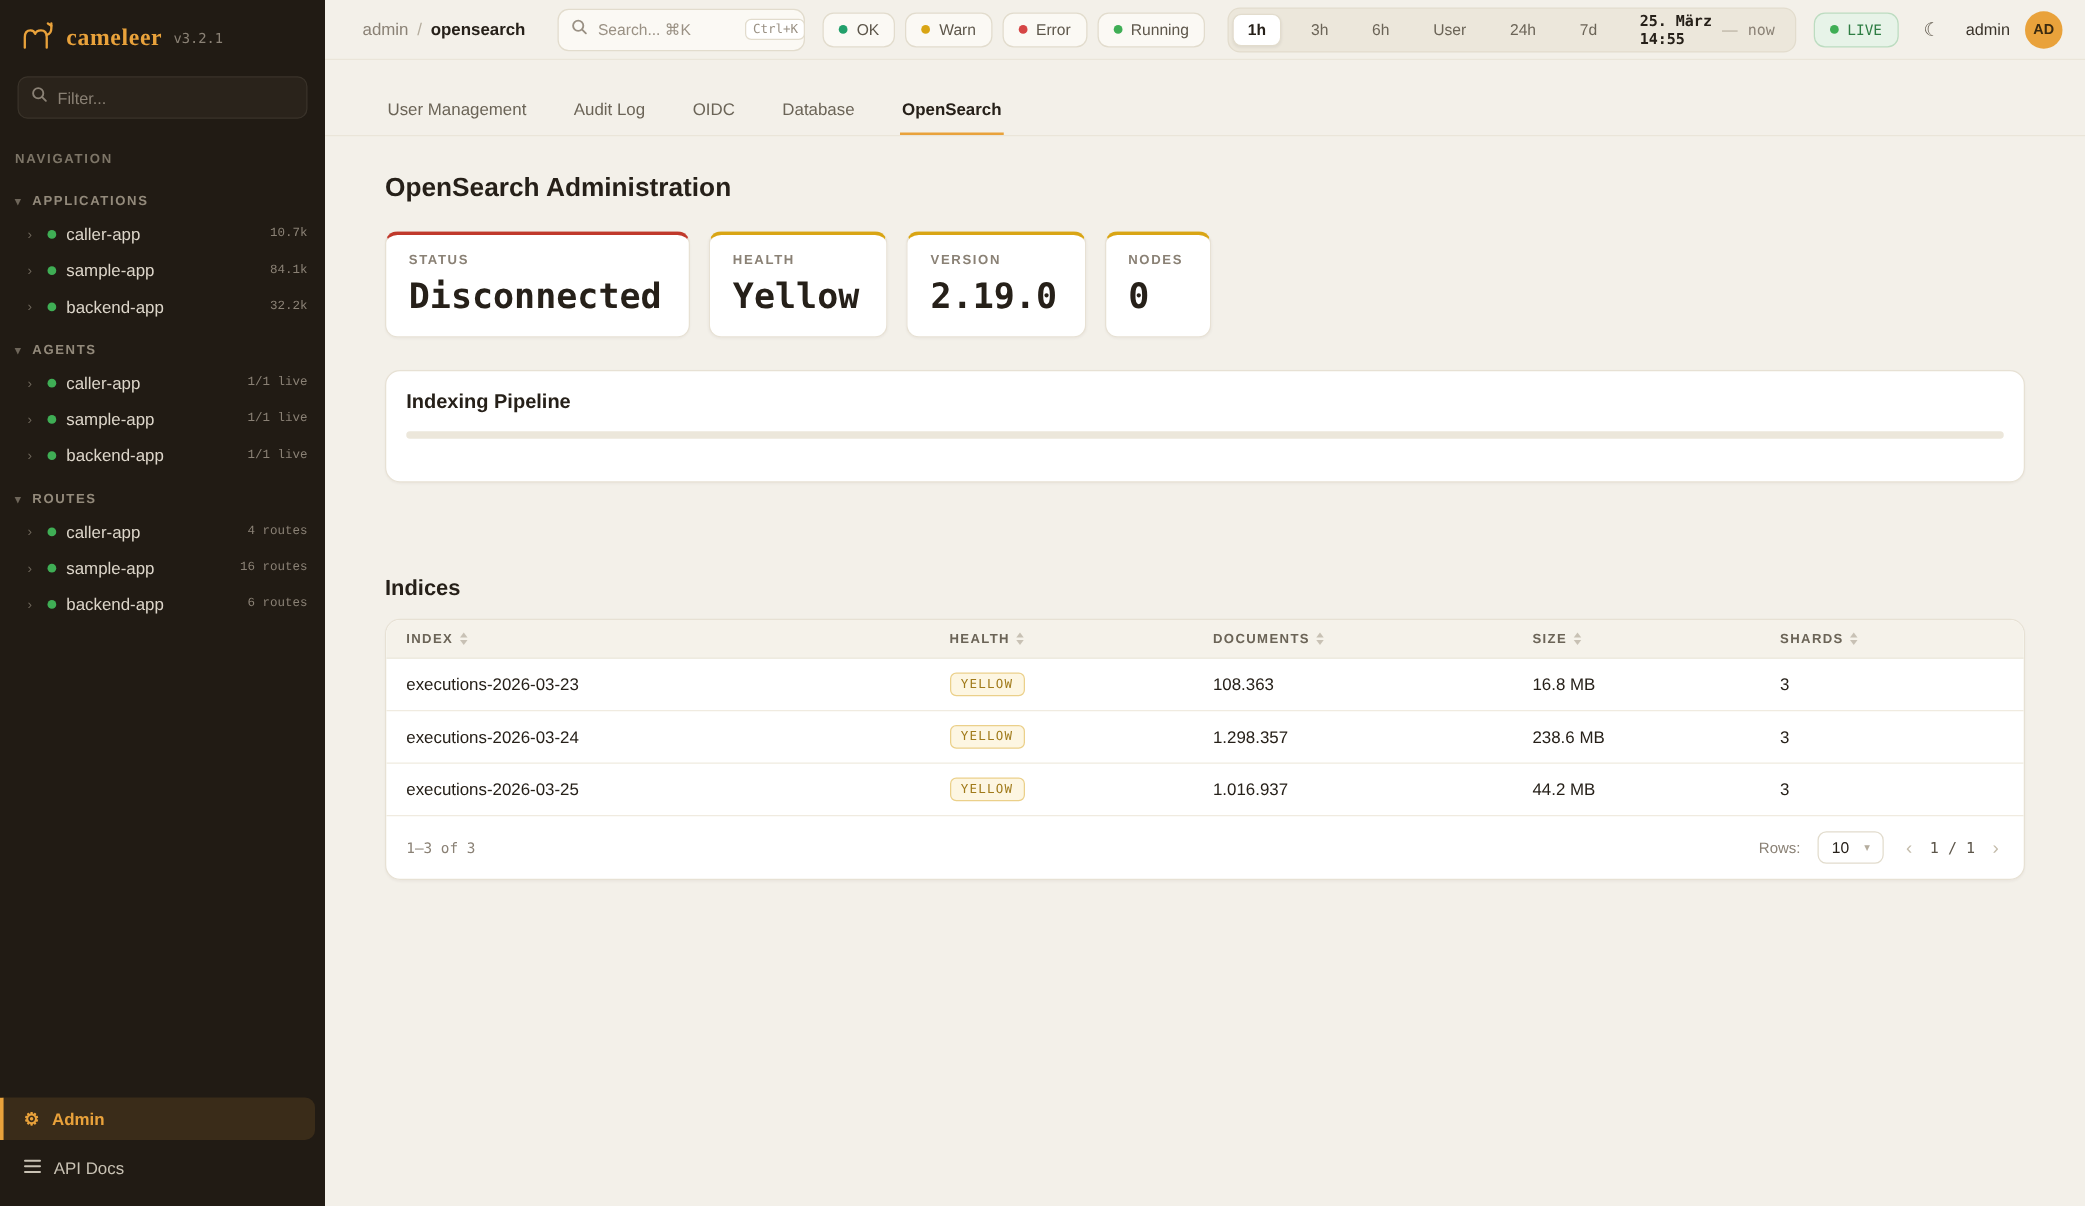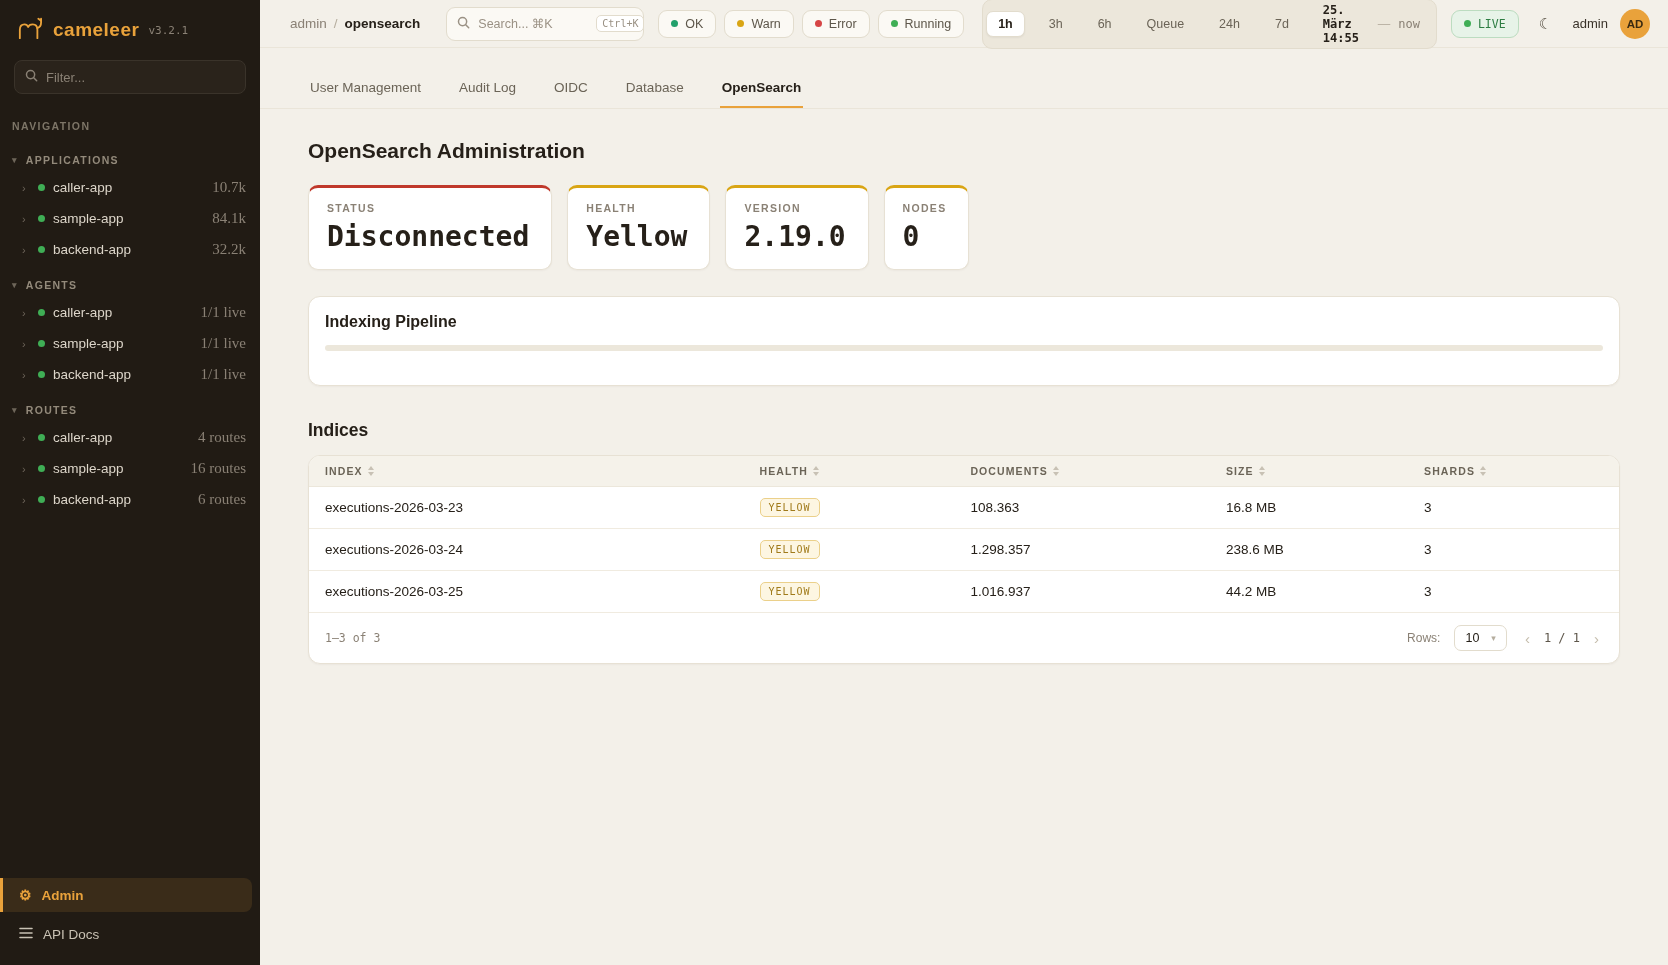--- a/index.html
+++ b/index.html
@@ -4,33 +4,33 @@
 <style>
   * { margin:0; padding:0; box-sizing:border-box; }
   html,body { width:1668px; height:965px; overflow:hidden; }
   body { font-family:"Liberation Sans", sans-serif; background:#f3f0e9; color:#262019; }
   .app { display:flex; width:1668px; height:965px; }
 
   
   .sidebar { width:260px; height:100%; background:#211b14; color:#ddd6ca; display:flex; flex-direction:column; flex-shrink:0; }
   .logo-row { display:flex; align-items:center; gap:9px; padding:16px 16px 10px 16px; }
   .logo-mark { flex-shrink:0; }
-  .logo-text { color:#e9a23b; font-size:19px; font-weight:700; letter-spacing:0.5px; font-family:Liberation Sans, sans-serif; }
+  .logo-text { color:#e9a23b; font-size:19px; font-weight:700; letter-spacing:0.5px; font-family:Liberation Serif, serif; }
   .logo-ver { color:#8a8175; font-size:11px; font-family:"DejaVu Sans Mono", monospace; }
   .filter-box { margin:6px 14px 14px 14px; display:flex; align-items:center; gap:8px; background:#2a231b; border:1px solid #3a332a; border-radius:8px; padding:7px 10px; }
   .filter-box input { background:transparent; border:none; outline:none; color:#ddd6ca; font-size:13px; width:100%; font-family:"Liberation Sans", sans-serif; }
   .filter-box input::placeholder { color:#8a8175; }
   .nav-label { padding:12px 16px 8px 12px; font-size:10.5px; letter-spacing:1.4px; color:#7d7567; font-weight:700; }
   .side-section { margin-top:8px; }
   .section-head { display:flex; align-items:center; gap:8px; padding:6px 16px 6px 12px; font-size:10.5px; letter-spacing:1.3px; color:#938a7b; font-weight:700; cursor:pointer; }
   .section-caret { color:#6e665a; font-size:9px; }
   .side-item { display:flex; align-items:center; gap:8px; padding:7px 14px 7px 22px; font-size:13.5px; color:#ddd6ca; cursor:pointer; }
   .item-chev { color:#6e665a; font-size:11px; width:8px; }
   .dot { width:7px; height:7px; border-radius:50%; background:#3fae55; flex-shrink:0; }
-  .side-badge { margin-left:auto; font-size:15px; color:#8a8175; font-family:Liberation Serif, serif; }
+  .side-badge { margin-left:auto; font-size:10px; color:#8a8175; font-family:Liberation Mono, monospace; }
   .side-spacer { flex:1; }
   .side-footer { padding:8px 0 14px 0; }
   .admin-item { display:flex; align-items:center; gap:10px; margin:0 8px 6px 0; padding:9px 14px 9px 16px; background:rgba(233,162,59,0.13); border-left:3px solid #e9a23b; border-radius:0 8px 8px 0; color:#e9a23b; font-size:13.5px; font-weight:700; cursor:pointer; }
   .admin-gear { font-size:14px; color:#e9a23b; }
   .apidocs-item { display:flex; align-items:center; gap:10px; padding:9px 14px 9px 19px; color:#c9c2b4; font-size:13.5px; cursor:pointer; }
 
   
   .main-col { flex:1; display:flex; flex-direction:column; min-width:0; }
   .topbar { height:48px; display:flex; align-items:center; gap:14px; padding:0 18px 0 30px; border-bottom:1px solid #eae5d9; flex-shrink:0; }
   .crumb { display:flex; align-items:center; gap:7px; font-size:13.5px; margin-right:12px; white-space:nowrap; }
@@ -69,21 +69,21 @@
   .stat-card { background:#fff; border:1px solid #e7e1d4; border-top:3px solid #d9a514; border-radius:10px; padding:14px 22px 16px 18px; box-shadow:0 1px 2px rgba(40,30,10,0.04); min-width:80px; }
   .stat-card.red { border-top-color:#c0392b; }
   .stat-label { font-size:10.5px; letter-spacing:1.3px; color:#8a8175; font-weight:700; }
   .stat-value { margin-top:6px; font-size:28px; font-weight:700; color:#262019; font-family:"DejaVu Sans Mono", monospace; }
   .panel { margin:26px 48px 0 48px; background:#fff; border:1px solid #e7e1d4; border-radius:12px; box-shadow:0 1px 2px rgba(40,30,10,0.04); }
   .pipeline { padding:16px 16px 18px 16px; }
   .panel-title { font-size:16px; font-weight:700; color:#262019; }
   .progress-track { margin:14px 0 16px 0; height:6px; background:#ece7db; border-radius:3px; overflow:hidden; }
   .progress-fill { height:100%; background:#e9a23b; border-radius:3px; width:0; }
   .pipe-stats { display:flex; gap:42px; font-size:13px; color:#3a332a; }
-  .section-title { padding:34px 48px 0 48px; font-size:17.5px; font-weight:700; color:#262019; }
+  .section-title { padding:34px 48px 0 48px; font-size:17.5px; font-weight:700; color:#262019;margin-top:40px; }
   .table-card { margin:14px 48px 0 48px; background:#fff; border:1px solid #e7e1d4; border-radius:12px; overflow:hidden; box-shadow:0 1px 2px rgba(40,30,10,0.04); }
   .thead { display:flex; align-items:center; background:#f5f2ea; border-bottom:1px solid #ece7db; padding:9px 16px; }
   .th { display:flex; align-items:center; font-size:10.5px; letter-spacing:1.1px; color:#6b6457; font-weight:700; cursor:pointer; }
   .sort { display:inline-flex; flex-direction:column; gap:2px; margin-left:5px; opacity:0.7; }
   .sort i { display:block; width:0; height:0; border-left:3px solid transparent; border-right:3px solid transparent; }
   .sort .u { border-bottom:4px solid #b5ad9e; }
   .sort .d { border-top:4px solid #b5ad9e; }
   .col-index { width:34%; } .col-health { width:16.5%; } .col-docs { width:20%; } .col-size { width:15.5%; } .col-shards { flex:1; }
   .trow { display:flex; align-items:center; padding:11px 16px; border-bottom:1px solid #f0ebe0; font-size:13.5px; color:#262019; }
   .badge-yellow { display:inline-block; font-size:10px; letter-spacing:1px; color:#a07a1a; background:#fdf6e2; border:1px solid #ebd08a; border-radius:5px; padding:3px 8px; font-family:"DejaVu Sans Mono", monospace; }
@@ -256,21 +256,21 @@
         <div class="pill">
           <span class="pdot run"></span>
           <span>Running</span>
         </div>
       </div>
 
       <div class="timegroup">
         <span class="tbtn active">1h</span>
         <span class="tbtn">3h</span>
         <span class="tbtn">6h</span>
-        <span class="tbtn">Queue</span>
+        <span class="tbtn">User</span>
         <span class="tbtn">24h</span>
         <span class="tbtn">7d</span>
         <span class="tdate">
           <span class="dt">25. März 14:55</span>
           <span class="dsep">—</span>
           <span class="dnow">now</span>
         </span>
       </div>
 
       <div class="top-right">

